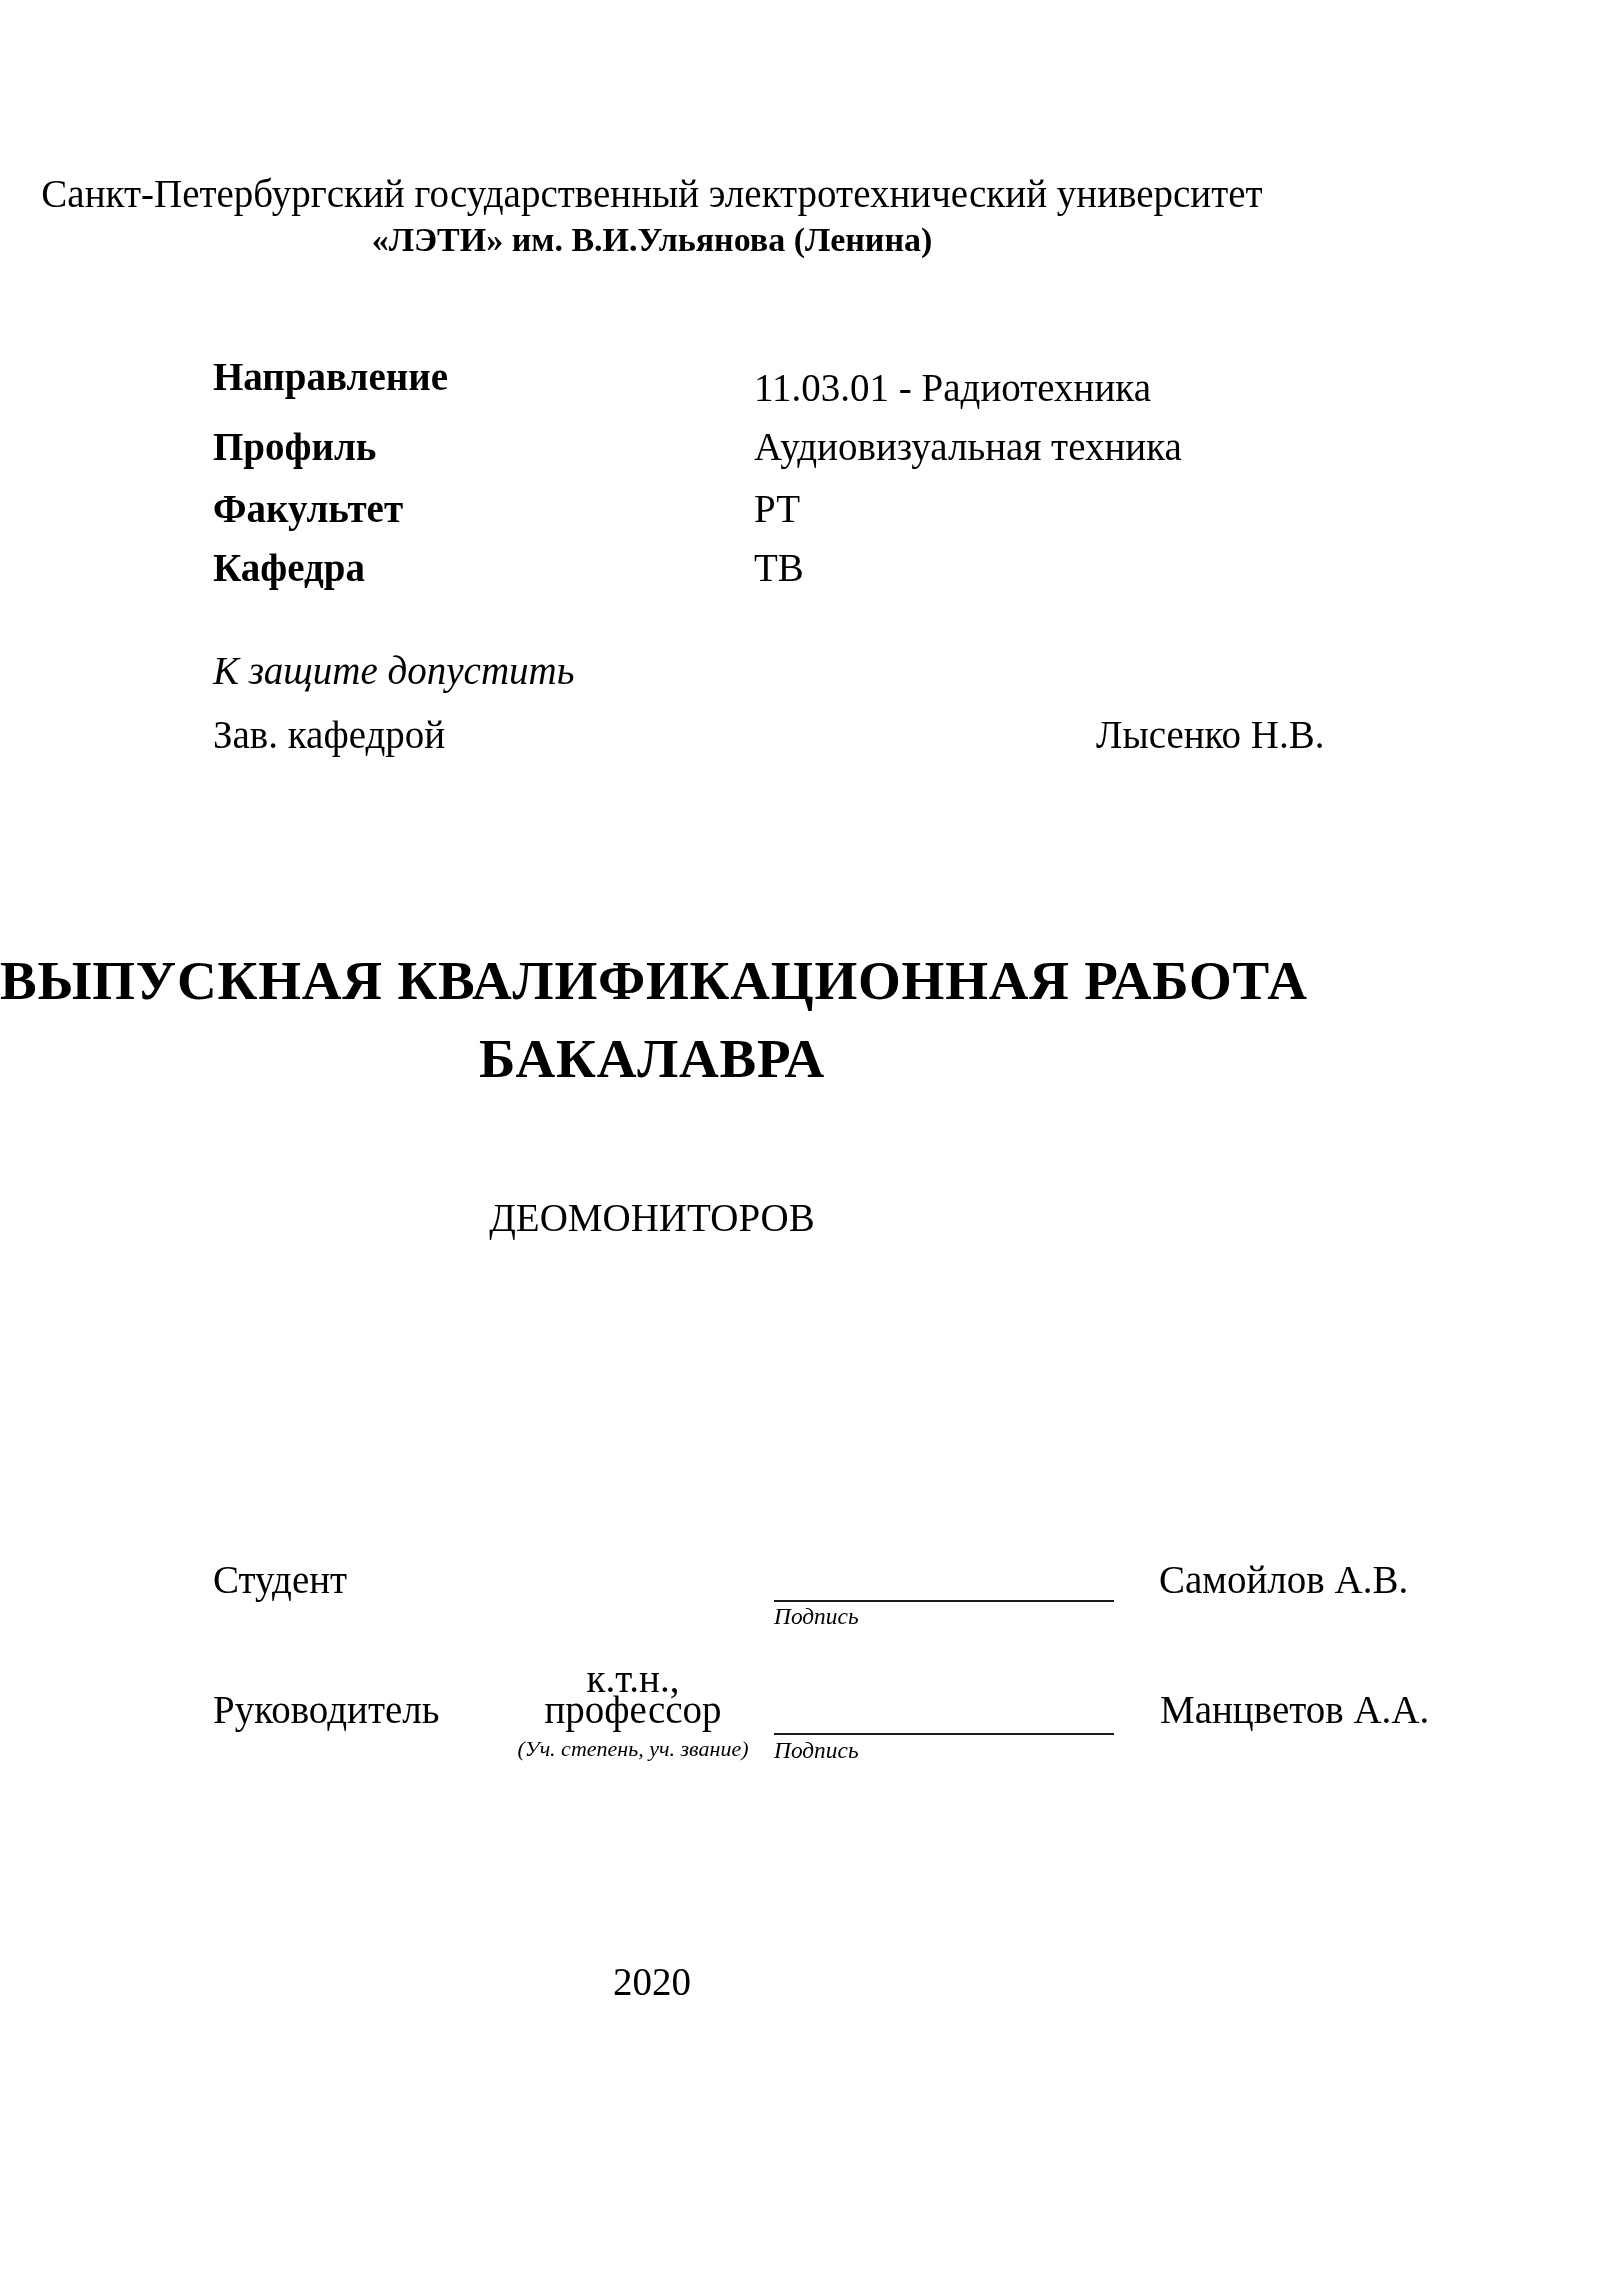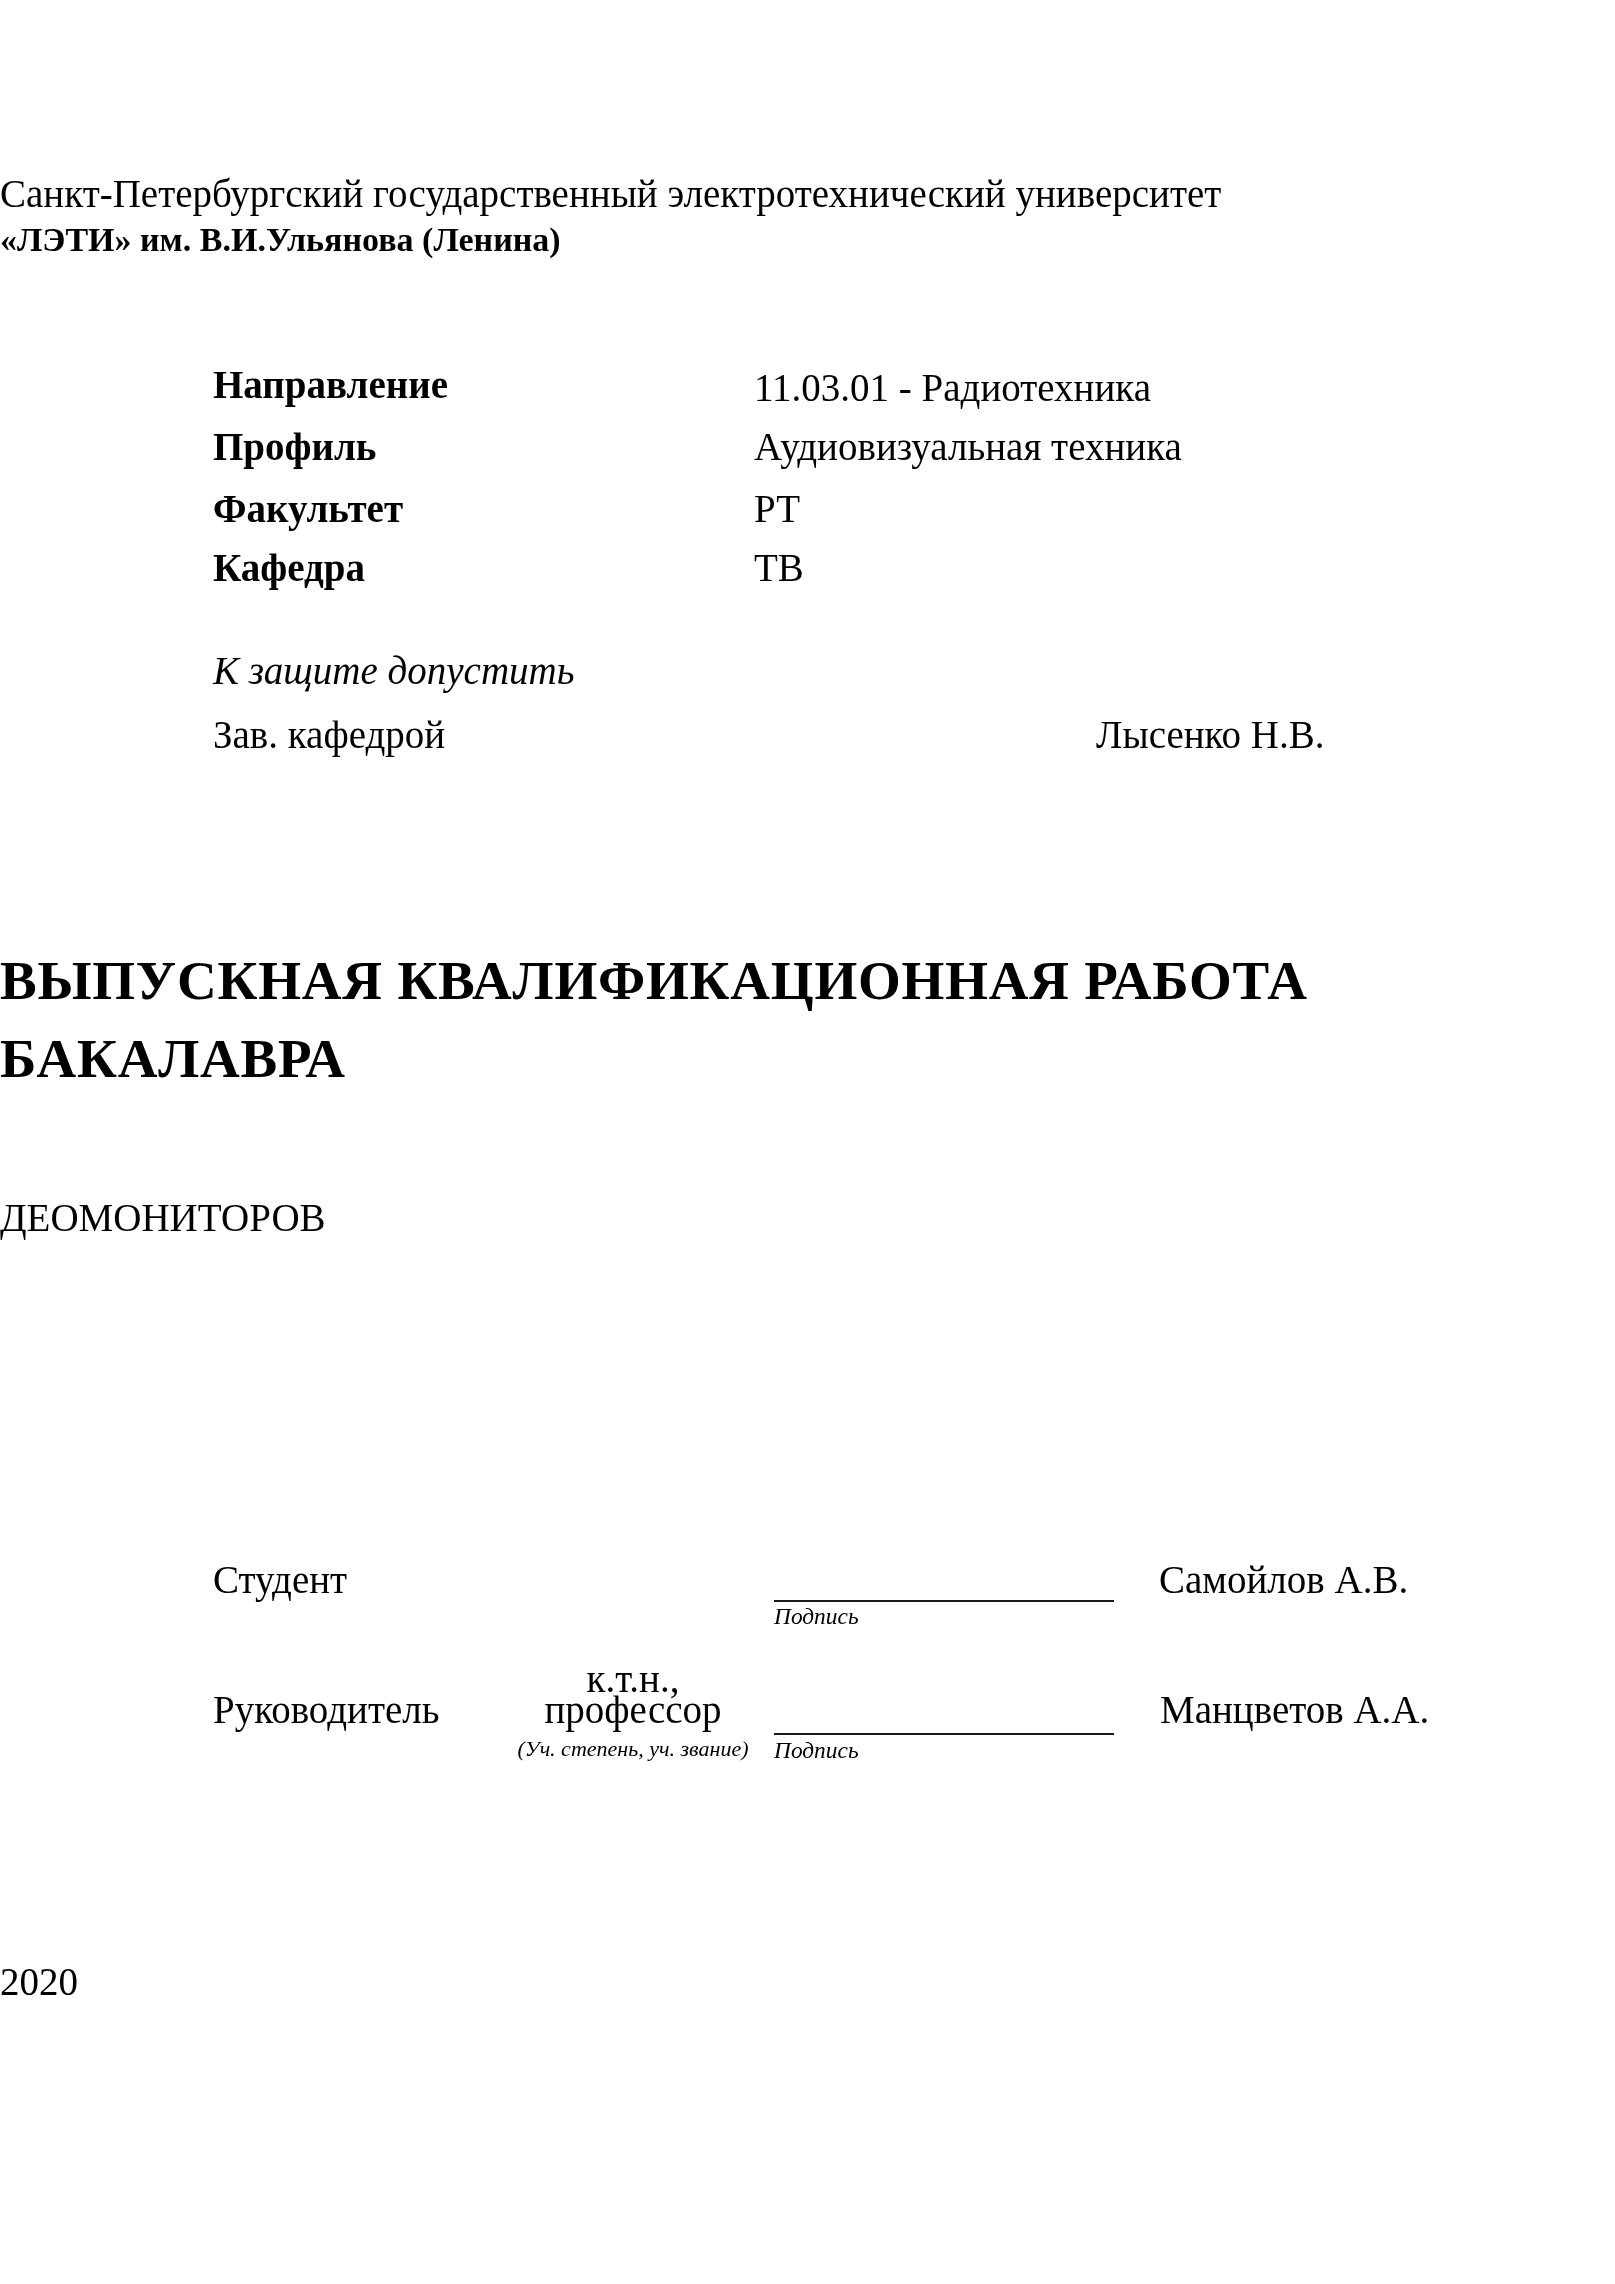--- a/index.html
+++ b/index.html
@@ -10,21 +10,21 @@
   .page {
     position: relative;
     width: 1616px;
     height: 2284px;
     background: #ffffff;
     color: #000000;
     font-family: "Liberation Serif", "DejaVu Serif", serif;
     overflow: hidden;
   }
   .abs { position: absolute; white-space: nowrap; }
-  .centered { position: absolute; left: 0; width: 1304px; white-space: nowrap; }
+  .centered { position: absolute; left: 0; width: 1304px; text-align: center; white-space: nowrap; }
 
   .hdr1 { font-size: 39px; line-height: 1; }
   .hdr2, .hdr3 { font-size: 34px; line-height: 1; font-weight: 700; }
 
   .body-text { font-size: 39px; line-height: 1; }
   .italic { font-style: italic; }
 
   .field-label { position: absolute; left: 213px; font-size: 39px; line-height: 1; font-weight: 700; white-space: nowrap; }
   .field-value { position: absolute; left: 754px; font-size: 39px; line-height: 1; white-space: nowrap; }
 
@@ -71,21 +71,21 @@
 </style>
 </head>
 <body>
 
 <div class="page">
 
   <div class="centered hdr1" style="top:174px">Санкт-Петербургский государственный электротехнический университет</div>
   <div class="centered hdr2" style="top:223px">«ЛЭТИ» им. В.И.Ульянова (Ленина)</div>
 
   <div>
-    <span class="field-label" style="top:365px">Направление</span>
+    <span class="field-label" style="top:357px">Направление</span>
     <span class="field-value" style="top:368px">11.03.01 - Радиотехника</span>
 
     <span class="field-label" style="top:427px">Профиль</span>
     <span class="field-value" style="top:427px">Аудиовизуальная техника</span>
 
     <span class="field-label" style="top:489px">Факультет</span>
     <span class="field-value" style="top:489px">РТ</span>
 
     <span class="field-label" style="top:548px">Кафедра</span>
     <span class="field-value" style="top:548px">ТВ</span>

